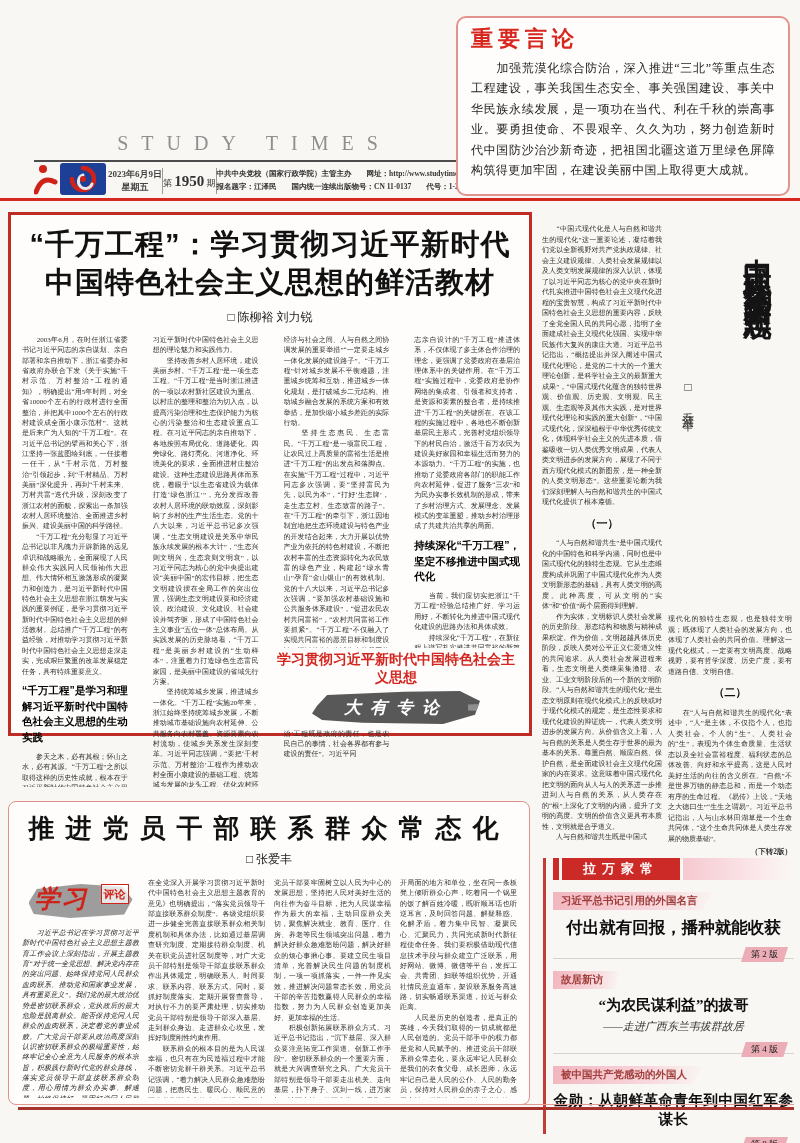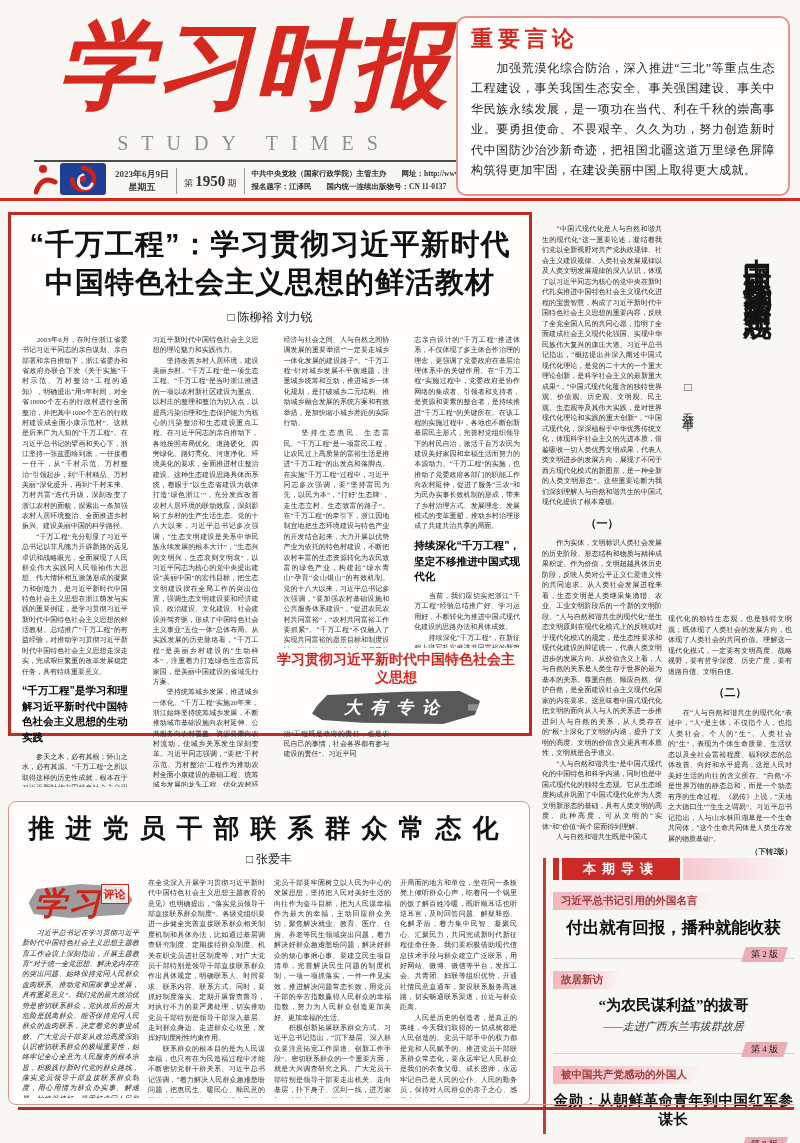--- a/index.html
+++ b/index.html
@@ -6,21 +6,21 @@
   .page{position:relative;width:800px;height:1143px;background:#f9f7f3;overflow:hidden;
         font-family:"Liberation Serif","DejaVu Serif",serif;color:#222;}
   .abs{position:absolute;}
 
   
   .mast-title{left:28px;top:10px;width:452px;text-align:center;font-size:96px;line-height:1.15;
     color:#d6281e;font-weight:bold;font-style:italic;letter-spacing:2px;font-family:"DejaVu Serif",serif;}
   .mast-sub{left:28px;top:132px;width:452px;text-align:center;font-size:20px;letter-spacing:13px;
     color:#8f8f8f;font-family:"Liberation Serif",serif;}
   .mast-rule{left:34px;top:160px;width:474px;height:2px;background:#4c4c4c;}
-  .info-row{left:34px;top:165px;width:478px;height:32px;display:flex;align-items:center;gap:7px;}
+  .info-row{left:34px;top:165px;width:478px;height:32px;display:flex;align-items:center;}
   .info-date{font-size:9px;font-weight:bold;color:#444;text-align:center;line-height:1.5;}
   .vdiv{width:1px;height:26px;background:#9a9a9a;}
   .issue{font-size:9px;color:#333;white-space:nowrap;}
   .issue b{font-size:15px;font-family:"Liberation Serif",serif;}
   .pub{font-size:7.5px;color:#333;line-height:1.7;font-weight:bold;white-space:nowrap;}
   .mast-redline{left:0;top:198px;width:800px;height:3px;background:#d6281e;}
 
   
   .remarks{left:456px;top:16px;width:334px;height:180px;border:2px solid #e2938d;border-radius:10px;
     background:#fffdfc;padding:4px 13px;box-sizing:border-box;}
@@ -62,21 +62,21 @@
     background:#fefdfb;box-sizing:border-box;}
   .comm h2{margin:9px 0 0;text-align:center;font-size:26px;letter-spacing:11px;color:#111;font-weight:bold;
     font-family:"Liberation Serif",serif;}
   .comm .byline{margin-top:5px;text-align:center;font-size:12px;color:#222;}
   .comm-body{left:13px;top:76px;width:496px;height:220px;display:flex;gap:9px;}
   .comm-body .ncol{width:117px;}
   .kaiti{font-style:italic;color:#1c1c1c;}
   .stamp{position:relative;width:104px;height:46px;margin:0 auto 4px;}
   .stamp .blob{position:absolute;left:0;top:6px;width:104px;height:34px;background:#8c8c8c;opacity:.85;
     clip-path:polygon(0 55%,8% 15%,50% 0,90% 8%,100% 45%,92% 90%,40% 100%,5% 88%);}
-  .stamp .big{position:absolute;left:6px;top:2px;font-size:32px;font-weight:bold;font-style:italic;
+  .stamp .big{position:absolute;left:6px;top:2px;font-size:25px;font-weight:bold;font-style:italic;
     color:#cf2218;letter-spacing:2px;}
   .stamp .seal{position:absolute;right:4px;top:6px;border:1.5px solid #cf2218;color:#cf2218;
     font-size:11px;font-weight:bold;padding:1px 2px;background:rgba(255,255,255,.75);}
 
   
   .guide{left:543px;top:858px;width:251px;height:276px;border-left:3px solid #c43c36;padding-left:7px;box-sizing:border-box;}
   .gband{display:flex;align-items:center;height:22px;gap:3px;}
   .gband .sq{width:6px;height:22px;background:#cc2a27;}
   .gband .main{width:118px;height:22px;background:#cc2a27;color:#fff;text-align:center;line-height:22px;
     font-size:13px;font-weight:bold;letter-spacing:6px;font-family:"Liberation Sans",sans-serif;}
@@ -95,21 +95,20 @@
     padding:1px 10px;clip-path:polygon(10% 0,100% 0,90% 100%,0 100%);}
 
   .bottom-rule1{left:18px;top:1104px;width:776px;height:1px;background:#e09a93;}
   .bottom-rule2{left:18px;top:1107px;width:776px;height:3px;background:#a8322c;}
 </style>
 </head>
 <body>
 
 <div class="page">
 
-  <div class="abs mast-title">学习时报</div>
   <div class="abs mast-sub">STUDY TIMES</div>
   <div class="abs mast-rule"></div>
 
   <div class="abs info-row">
     <span>
       <svg width="74" height="34" viewBox="0 0 74 34">
         <circle cx="9" cy="7" r="4" fill="#cf2218"></circle>
         <path d="M2,30 Q8,13 21,20" stroke="#cf2218" stroke-width="5" fill="none" stroke-linecap="round"></path>
         <rect x="26" y="1" width="46" height="32" rx="3" fill="#1e3f96"></rect>
         <path d="M38,17 a11,11 0 1 0 11,-11" stroke="#cf2218" stroke-width="4.5" fill="none" stroke-linecap="round"></path>
@@ -190,22 +189,22 @@
       </div>
     </div>
   </div>
 
   <div class="abs eco-left">
     <div>
         <p class="para">　　“中国式现代化是人与自然和谐共生的现代化”这一重要论述，凝结着我们党以全新视野对共产党执政规律、社会主义建设规律、人类社会发展规律以及人类文明发展规律的深入认识，体现了以习近平同志为核心的党中央在新时代扎实推进中国特色社会主义现代化进程的宝贵智慧，构成了习近平新时代中国特色社会主义思想的重要内容，反映了全党全国人民的共同心愿，指明了全面建成社会主义现代化强国、实现中华民族伟大复兴的康庄大道。习近平总书记指出，“概括提出并深入阐述中国式现代化理论，是党的二十大的一个重大理论创新，是科学社会主义的最新重大成果”，“中国式现代化蕴含的独特世界观、价值观、历史观、文明观、民主观、生态观等及其伟大实践，是对世界现代化理论和实践的重大创新”，“中国式现代化，深深植根于中华优秀传统文化，体现科学社会主义的先进本质，借鉴吸收一切人类优秀文明成果，代表人类文明进步的发展方向，展现了不同于西方现代化模式的新图景，是一种全新的人类文明形态”。这些重要论断为我们深刻理解人与自然和谐共生的中国式现代化提供了根本遵循。</p>
       </div>
     <div class="marker">（一）</div>
     <div>
+        <p class="para">　　“人与自然和谐共生”是中国式现代化的中国特色和科学内涵，同时也是中国式现代化的独特生态观。它从生态维度构成并巩固了中国式现代化作为人类文明新形态的基础，具有人类文明的高度。此种高度，可从文明的“实体”和“价值”两个层面得到理解。</p>
         <p class="para">　　作为实体，文明标识人类社会发展的历史阶段、形态结构和物质与精神成果积淀。作为价值，文明超越具体历史阶段，反映人类对公平正义仁爱道义性的共同追求。从人类社会发展进程来看，生态文明是人类继采集渔猎、农业、工业文明阶段后的一个新的文明阶段。“人与自然和谐共生的现代化”是生态文明原则在现代化模式上的反映或对于现代化模式的规定，是生态性要求和现代化建设的辩证统一，代表人类文明进步的发展方向。从价值含义上看，人与自然的关系是人类生存于世界的最为基本的关系。尊重自然、顺应自然、保护自然，是全面建设社会主义现代化国家的内在要求。这意味着中国式现代化把文明的面向从人与人的关系进一步推进到人与自然的关系，从人类存在的“根”上深化了文明的内涵，提升了文明的高度。文明的价值含义更具有本质性，文明就是合乎道义。</p>
-        <p class="para">　　“人与自然和谐共生”是中国式现代化的中国特色和科学内涵，同时也是中国式现代化的独特生态观。它从生态维度构成并巩固了中国式现代化作为人类文明新形态的基础，具有人类文明的高度。此种高度，可从文明的“实体”和“价值”两个层面得到理解。</p>
         <p class="para">　　人与自然和谐共生既是中国式</p>
       </div>
   </div>
   <div class="abs eco-title">中国式现代化蕴含的生态观</div>
   <div class="abs eco-author">□ 乔清举</div>
   <div class="abs eco-right">
     <div>
         <p class="para">现代化的独特生态观，也是独特文明观；既体现了人类社会的发展方向，也体现了人类社会的共同价值。理解这一现代化模式，一定要有文明高度、战略视野，要有哲学深度、历史广度，要有道路自信、文明自信。</p>
       </div>
     <div class="marker">（二）</div>
@@ -246,21 +245,21 @@
             <p class="para">开局面的地方和单位，坐在同一条板凳上倾听群众心声，吃着同一个锅里的饭了解百姓冷暖，既听顺耳话也听逆耳言，及时回答问题、解疑释惑、化解矛盾，着力集中民智、凝聚民心、汇聚民力，共同完成新时代新征程使命任务。我们要积极借助现代信息技术手段与群众建立广泛联系，用好网站、微博、微信等平台，发挥工会、共青团、妇联等组织优势，开通社情民意直通车，架设联系服务高速路，切实畅通联系渠道，拉近与群众距离。</p>
             <p class="para">　　人民是历史的创造者，是真正的英雄，今天我们取得的一切成就都是人民创造的。党员干部手中的权力都是党和人民赋予的。推进党员干部联系群众常态化，要永远牢记人民群众是我们的衣食父母、成长恩师，永远牢记自己是人民的公仆、人民的勤务员，保持对人民群众的赤子之心、感恩之情，做到与人民群众根基相连、血脉相通、始终心连心、同呼吸、共命运，把广大人民群众团结起来，满腔热情创造幸福生活。</p>
           </div>
       </div>
     </div>
   </div>
 
   <div class="abs guide">
     <div class="gband">
       <span class="sq"></span>
-      <span class="main">本期导读</span>
+      <span class="main">拉万家常</span>
       <span class="tail"></span>
     </div>
 
     <div class="gitem">
       <span class="gtag">习近平总书记引用的外国名言</span>
       <div class="gtitle gt1">付出就有回报，播种就能收获</div>
       <div class="gpageline">
         <span class="gpage">第 2 版</span>
       </div>
     </div>

